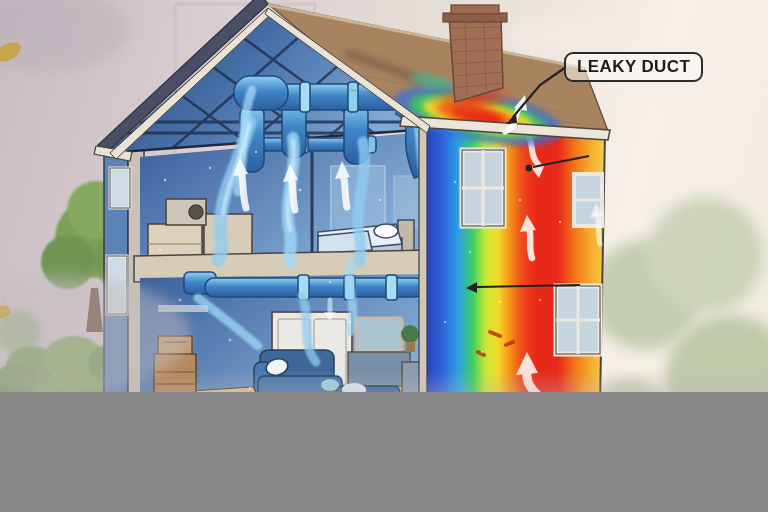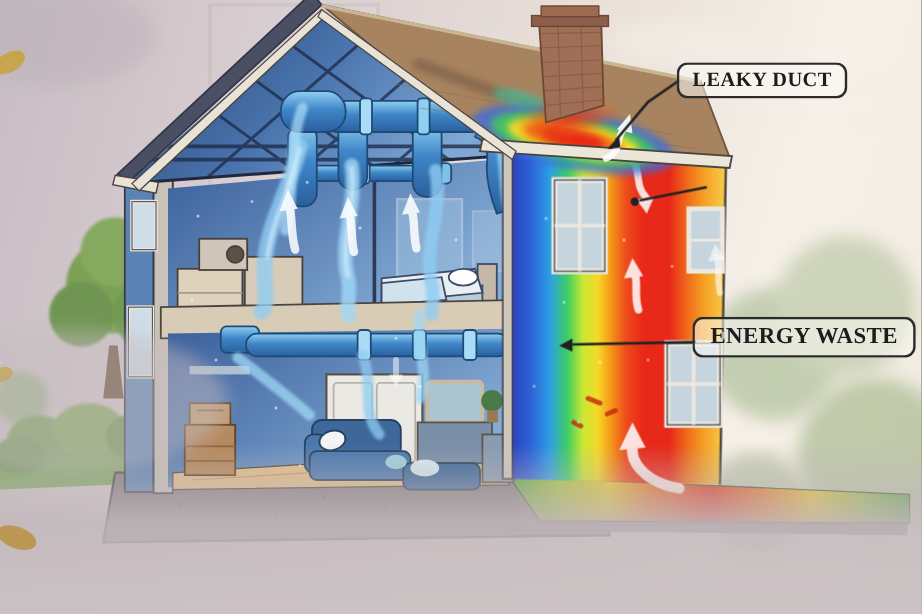--- a/index.html
+++ b/index.html
@@ -1,17 +1,17 @@
 <!DOCTYPE html>
 <html><head>
 <meta charset="utf-8">
 <style>
   html,body{margin:0;padding:0;background:#888;}
-  #stage{position:relative;width:768px;height:512px;overflow:hidden;
-         font-family:Liberation Serif, serif;
+  #stage{position:relative;width:768px;height:392px;overflow:hidden;
+         font-family:Liberation Sans, sans-serif;
          background:linear-gradient(105deg,#c6bcc2 0%,#d8cdd0 25%,#e9e0d8 55%,#f6f0e8 78%,#f2ebe1 100%);}
   #stage svg{position:absolute;left:0;top:0;}
   .callout{position:absolute;border:2.5px solid #2b2b2b;border-radius:9px;
            background:rgba(252,250,245,.55);color:#1c1c1c;font-weight:700;
            letter-spacing:.4px;white-space:nowrap;line-height:1.15;}
   .callout.leaky {left:564px;top:52px;font-size:17px;padding:3px 11px;}
   .callout.lost  {left:587px;top:139px;font-size:18px;padding:3px 12px;}
   .callout.energy{left:577px;top:264px;font-size:19px;padding:4px 13px;}
 </style>
 </head>
@@ -377,14 +377,13 @@
     <polyline points="566,67 540,85 513,117" fill="none" stroke="#222222" stroke-width="2.2"></polyline>
     <polygon points="516,113 506,124 517,123" fill="#222222"></polygon>
     <line x1="589" y1="156" x2="533" y2="167" stroke="#222222" stroke-width="2.2"></line>
     <circle cx="529" cy="168" r="3.5" fill="#222222"></circle>
     <line x1="580" y1="285" x2="477" y2="287" stroke="#222222" stroke-width="2.2"></line>
     <polygon points="477,282 466,288 477,293" fill="#222222"></polygon>
   </g>
 </svg>
 
 <div class="callout leaky">LEAKY DUCT</div>
-<div class="callout energy">ENERGY WASTE</div>
 </div>
 
 </body></html>

